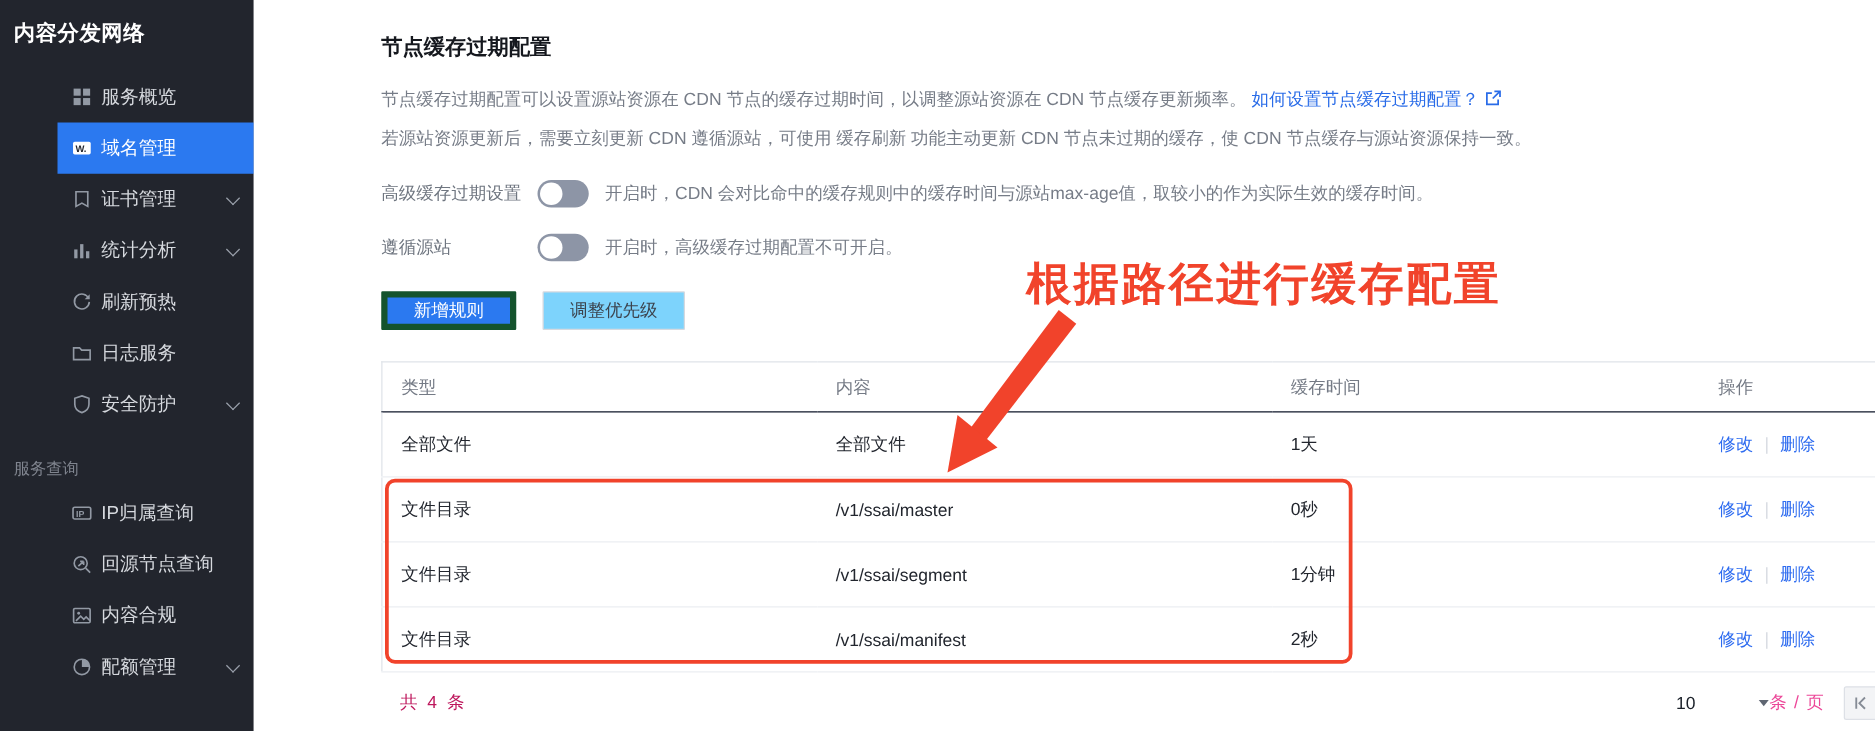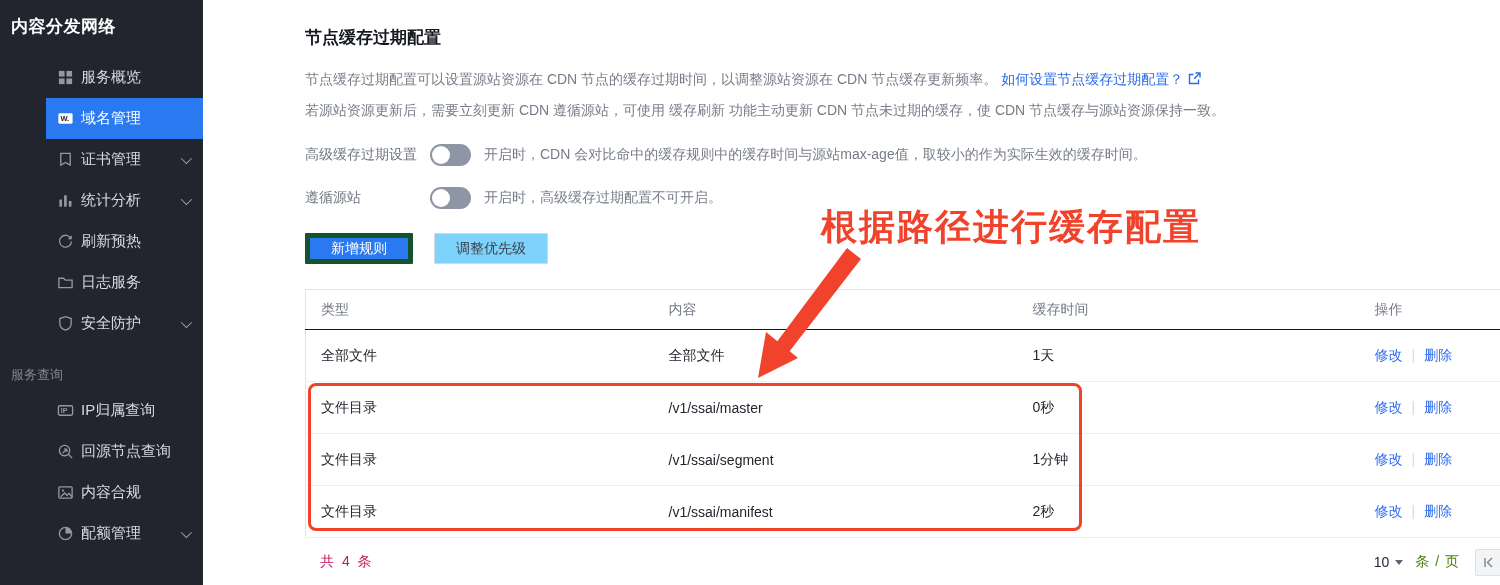--- a/index.html
+++ b/index.html
@@ -79,26 +79,26 @@
     border-bottom:1px solid #eceef2; background:#fff;
   }
   .action-link { color:#2e6cf0; text-decoration:none; cursor:pointer; }
   .action-sep { color:#d8dce2; margin:0 9px; }
 
   .table-footer {
     width:1197px; margin-top:10px; display:flex; align-items:center; height:28px;
   }
   .total-count { color:#be185d; font-size:14px; padding-left:15px; letter-spacing:2px; }
   .pager { margin-left:auto; display:flex; align-items:center; }
-  .page-size { color:#1a2029; font-size:14px; cursor:pointer; display:flex; align-items:center; }
+  .page-size { color:#1a2029; font-size:14px; cursor:pointer; display:flex; align-items:center;gap:45px; }
   .caret-down {
     width:0; height:0; border-left:4.5px solid transparent; border-right:4.5px solid transparent;
     border-top:5.5px solid #5f6672; margin-left:6px;
   }
-  .page-unit { color:#4d7c0f; margin-left:12px; letter-spacing:1px; }
+  .page-unit { color:#ec4899; letter-spacing:1px; }
   .first-page-btn {
     width:27px; height:27px; margin-left:15px; background:#f3f4f6;
     border:1px solid #dde0e6; border-radius:2px; display:flex; align-items:center;
     justify-content:center; cursor:pointer;
   }
 
   
   .overlay { position:absolute; inset:0; pointer-events:none; z-index:6; }
   .annotation-text {
     position:absolute; left:821px; top:203px; font-size:36px; font-weight:bold;

